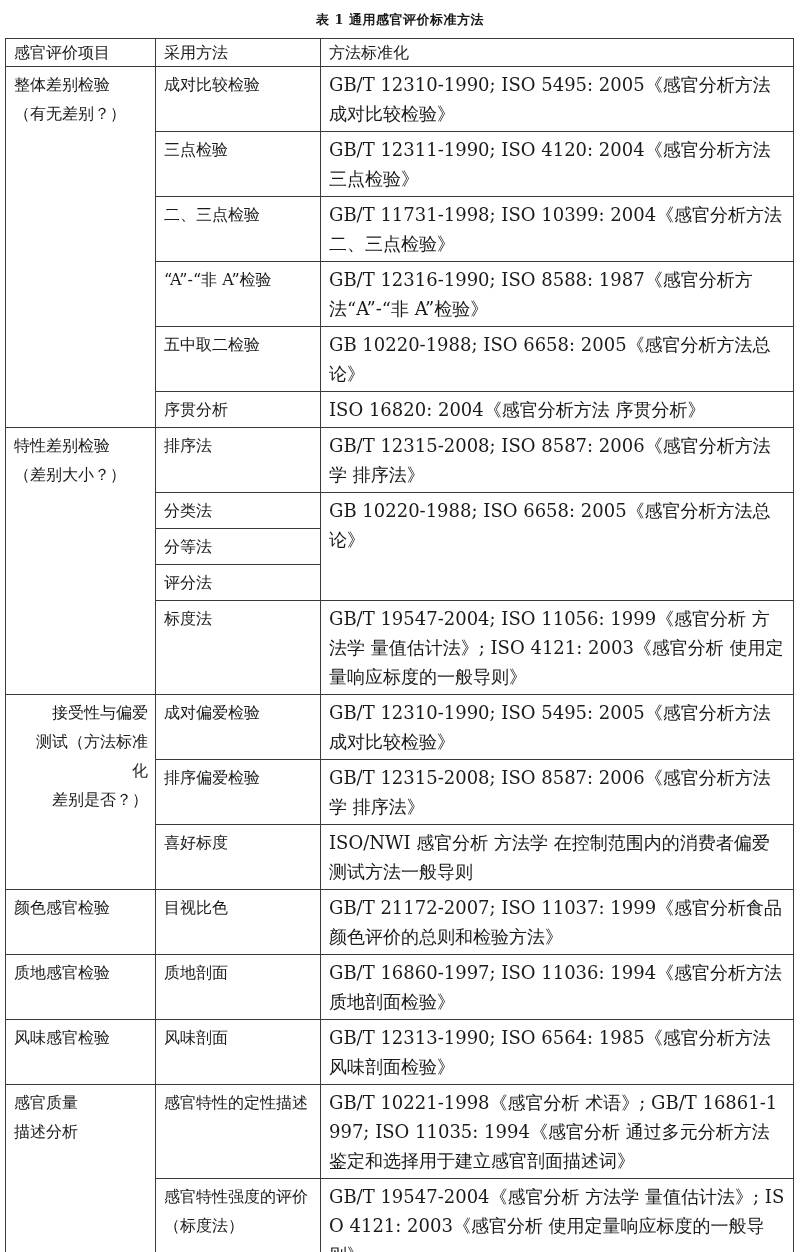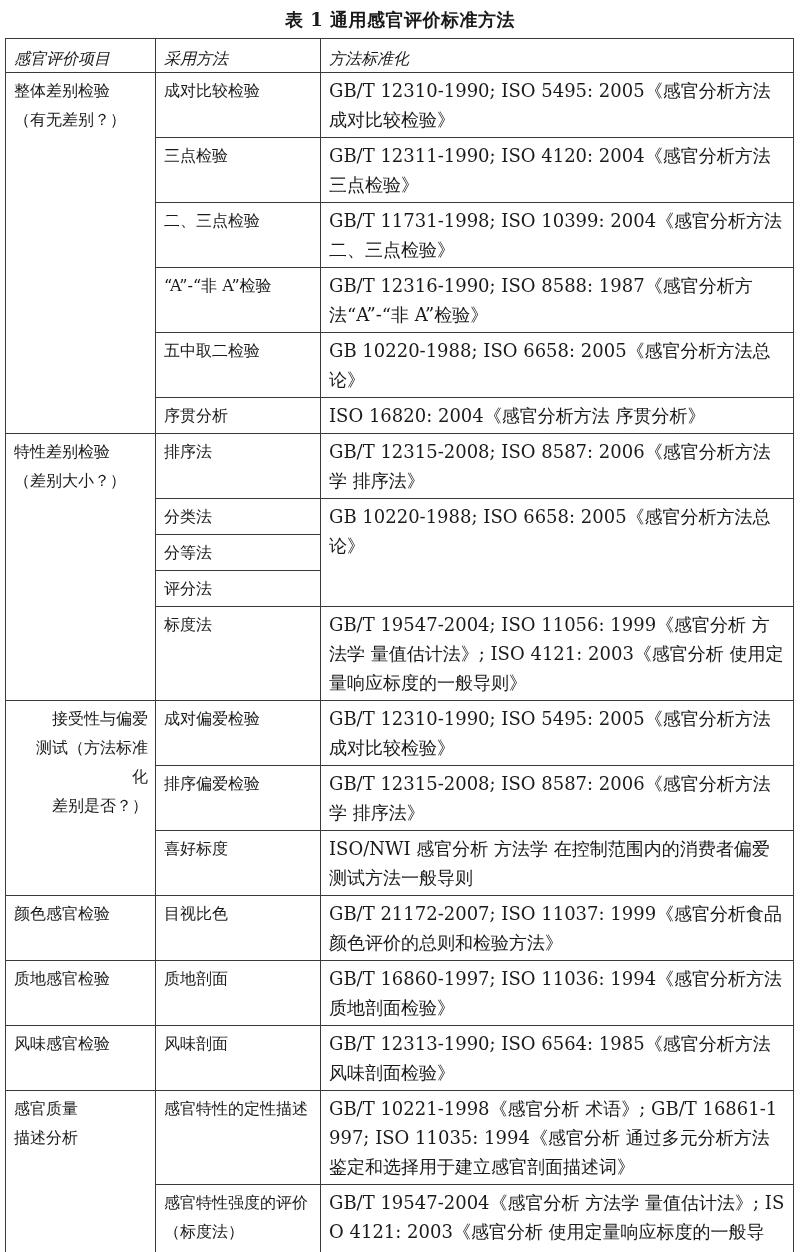--- a/index.html
+++ b/index.html
@@ -1,25 +1,25 @@
 <!DOCTYPE html>
 <html><head>
 <meta charset="utf-8">
 <style>
   html, body { margin: 0; padding: 0; background: #ffffff; }
   body { width: 800px; height: 1252px; position: relative; overflow: hidden;
          font-family: "DejaVu Serif", "Liberation Serif", serif; color: #1a1a1a; }
   .caption { position: absolute; top: 8px; left: 0; width: 800px; text-align: center;
-             font-size: 18px; line-height: 24px; font-weight: bold; letter-spacing: 0.5px; }
+             font-size: 13px; line-height: 24px; font-weight: bold; letter-spacing: 0.5px; }
   table.std { position: absolute; left: 5px; top: 38px; width: 788px; border-collapse: collapse;
               table-layout: fixed; font-size: 16px; }
   table.std td, table.std th { border: 1px solid #3a3a3a; vertical-align: top;
               padding: 3px 7px 3px 8px; line-height: 29px; font-weight: normal; text-align: left;
               word-break: break-all; }
-  table.std th { height: 22px; line-height: 22px; padding-top: 9px; padding-bottom: 2px; font-style: italic; }
+  table.std th { height: 22px; line-height: 22px; padding-top: 3px; padding-bottom: 2px; }
   td.cat { vertical-align: middle; text-align: center; padding-left: 6px; padding-right: 6px; }
   td.cat.left { text-align: right; }
   col.c1 { width: 150px; } col.c2 { width: 165px; } col.c3 { width: 473px; }
   td.std-cell { font-size: 18px; }
   td.mid { vertical-align: middle; }
 </style>
 </head>
 <body>
 
 <div class="caption">表 1  通用感官评价标准方法</div>

